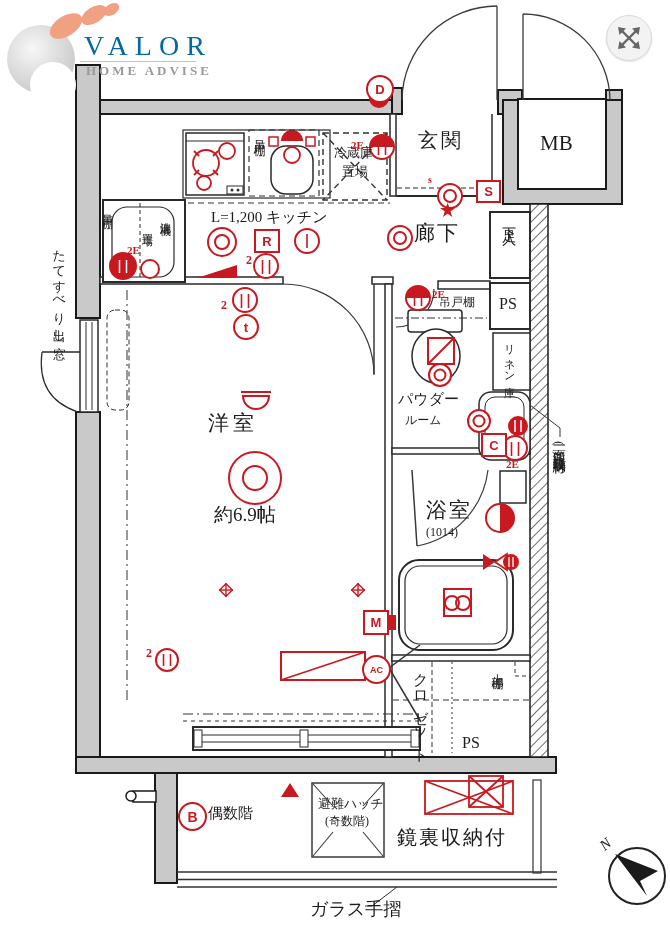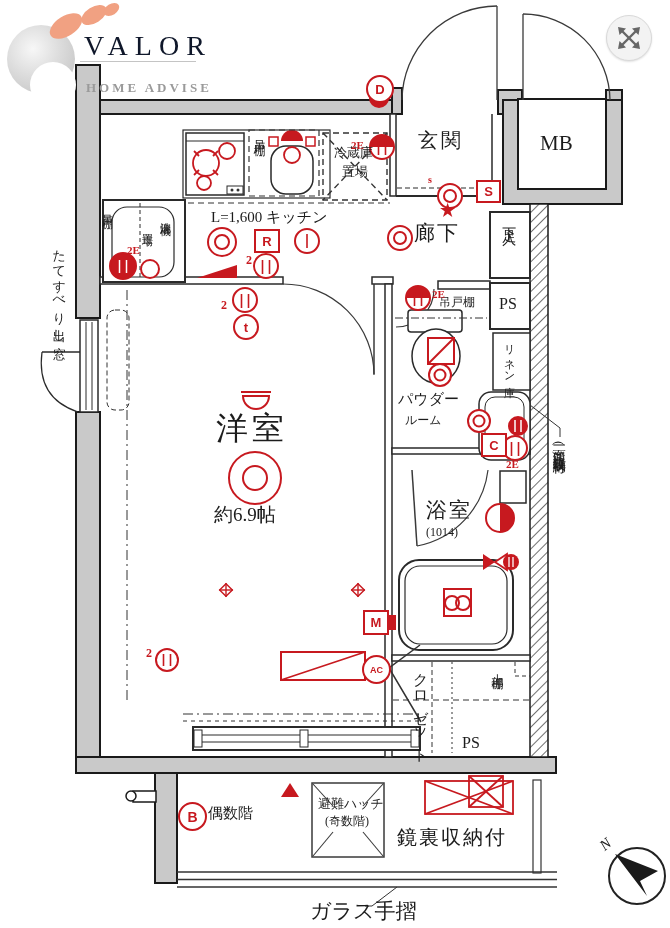--- a/index.html
+++ b/index.html
@@ -14,22 +14,22 @@
   .mkb{position:absolute;border:2px solid #c7191f;background:#fff;color:#c7191f;
        display:flex;align-items:center;justify-content:center;
        font-family:"Liberation Sans","DejaVu Sans",sans-serif;font-weight:bold;}
   .tag{position:absolute;color:#c7191f;font-family:Liberation Serif, serif;
        font-weight:bold;}
   
   .logo-sphere{position:absolute;left:7px;top:25px;width:68px;height:68px;border-radius:50%;
        background:radial-gradient(circle at 38% 35%,#f7f7f7 0%,#dcdcdc 45%,#bdbdbd 100%);}
   .logo-sphere-in{position:absolute;left:23px;top:37px;width:46px;height:46px;border-radius:50%;background:#fff;}
   .petal{position:absolute;background:#f1a182;border-radius:50%;}
-  .brand-title{position:absolute;left:84px;top:30px;font-size:28px;color:#0f172a;letter-spacing:7px;}
-  .brand-sub{position:absolute;left:86px;top:80px;font-size:13px;font-weight:bold;color:#9a9a9a;letter-spacing:3px;font-family:Liberation Serif, serif;}
+  .brand-title{position:absolute;left:84px;top:30px;font-size:28px;color:#0369a1;letter-spacing:7px;}
+  .brand-sub{position:absolute;left:86px;top:63px;font-size:13px;font-weight:bold;color:#9a9a9a;letter-spacing:3px;font-family:Liberation Serif, serif;}
   .brand-line{position:absolute;left:80px;top:61px;width:116px;height:1px;background:#c4c4c4;}
   
   .expand-btn{position:absolute;left:606px;top:15px;width:44px;height:44px;border-radius:50%;
        background:#f3f3f3;border:1px solid #d9d9d9;box-shadow:0 1px 2px rgba(0,0,0,.12);
        display:flex;align-items:center;justify-content:center;cursor:pointer;}
 </style>
 </head>
 <body>
 
 <div id="stage">
@@ -309,47 +309,47 @@
     <polyline points="530,405 560,428 560,437" fill="none" stroke="#333" stroke-width="1"></polyline>
 
     <g>
       <circle cx="637" cy="876" r="28" fill="#ffffff" stroke="#222" stroke-width="2"></circle>
       <polygon points="615,854 658,871 640,881 647,896" fill="#1a1a1a"></polygon>
     </g>
   </svg>
 
   <div class="lbl" style="left:418px;top:130px;font-size:20px;letter-spacing:3px;">玄関</div>
   <div class="lbl" style="left:540px;top:132px;font-size:21px;">MB</div>
-  <div class="lbl" style="left:211px;top:210px;font-size:15px;">L=1,600 キッチン</div>
+  <div class="lbl" style="left:211px;top:210px;font-size:15px;">L=1,200 キッチン</div>
   <div class="lbl v" style="left:253px;top:131px;font-size:12px;">吊戸棚</div>
   <div class="lbl" style="left:334px;top:146px;font-size:13px;">冷蔵庫</div>
   <div class="lbl" style="left:342px;top:165px;font-size:13px;">置場</div>
   <div class="lbl v" style="left:101px;top:206px;font-size:11px;">吊戸棚</div>
   <div class="lbl v" style="left:141px;top:225px;font-size:11px;">置場</div>
   <div class="lbl v" style="left:159px;top:213px;font-size:11px;">洗濯機</div>
   <div class="lbl" style="left:414px;top:222px;font-size:21px;letter-spacing:2px;">廊下</div>
   <div class="lbl v" style="left:501px;top:216px;font-size:14px;">下足入</div>
   <div class="lbl" style="left:499px;top:296px;font-size:16px;">PS</div>
   <div class="lbl" style="left:439px;top:296px;font-size:12px;">吊戸棚</div>
   <div class="lbl v" style="left:503px;top:337px;font-size:11px;letter-spacing:1px;">リネン庫</div>
   <div class="lbl" style="left:398px;top:392px;font-size:15px;">パウダー</div>
   <div class="lbl" style="left:405px;top:414px;font-size:12px;">ルーム</div>
-  <div class="lbl" style="left:216px;top:412px;font-size:32px;letter-spacing:4px;">洋室</div>
+  <div class="lbl" style="left:208px;top:412px;font-size:21px;letter-spacing:4px;">洋室</div>
   <div class="lbl" style="left:214px;top:505px;font-size:19px;">約6.9帖</div>
   <div class="lbl" style="left:426px;top:499px;font-size:21px;letter-spacing:2px;text-align:center;">浴室</div>
   <div class="lbl" style="left:426px;top:526px;font-size:12px;">(1014)</div>
   <div class="lbl v" style="left:552px;top:438px;font-size:13px;letter-spacing:1px;">一面鏡(鏡裏収納付)</div>
   <div class="lbl v" style="left:412px;top:662px;font-size:15px;">クロゼット</div>
   <div class="lbl v" style="left:491px;top:664px;font-size:12px;">上部棚</div>
   <div class="lbl" style="left:462px;top:735px;font-size:16px;">PS</div>
   <div class="lbl" style="left:397px;top:827px;font-size:20px;letter-spacing:2px;">鏡裏収納付</div>
   <div class="lbl" style="left:208px;top:806px;font-size:15px;">偶数階</div>
   <div class="lbl" style="left:318px;top:797px;font-size:13px;">避難ハッチ</div>
   <div class="lbl" style="left:325px;top:815px;font-size:12px;">(奇数階)</div>
-  <div class="lbl" style="left:310px;top:900px;font-size:21px;">ガラス手摺</div>
+  <div class="lbl" style="left:310px;top:900px;font-size:18px;">ガラス手摺</div>
   <div class="lbl v" style="left:52px;top:240px;font-size:13px;letter-spacing:1px;">たてすべり出し窓</div>
   <div class="lbl" style="left:601px;top:837px;font-size:15px;font-style:italic;transform:rotate(-40deg);">N</div>
 
   <div class="mkc" style="left:366px;top:75px;width:24px;height:24px;font-size:13px;">D</div>
   <div class="mkb" style="left:476px;top:180px;width:21px;height:19px;font-size:13px;">S</div>
   <div class="tag" style="left:428px;top:174px;font-size:10px;">s</div>
   <div class="tag" style="left:440px;top:200px;font-size:17px;">★</div>
   <div class="mkb" style="left:254px;top:229px;width:22px;height:20px;font-size:13px;">R</div>
   <div class="mkc" style="left:233px;top:314px;width:22px;height:22px;font-size:13px;text-transform:lowercase;">t</div>
   <div class="mkb" style="left:481px;top:433px;width:22px;height:20px;font-size:13px;">C</div>

